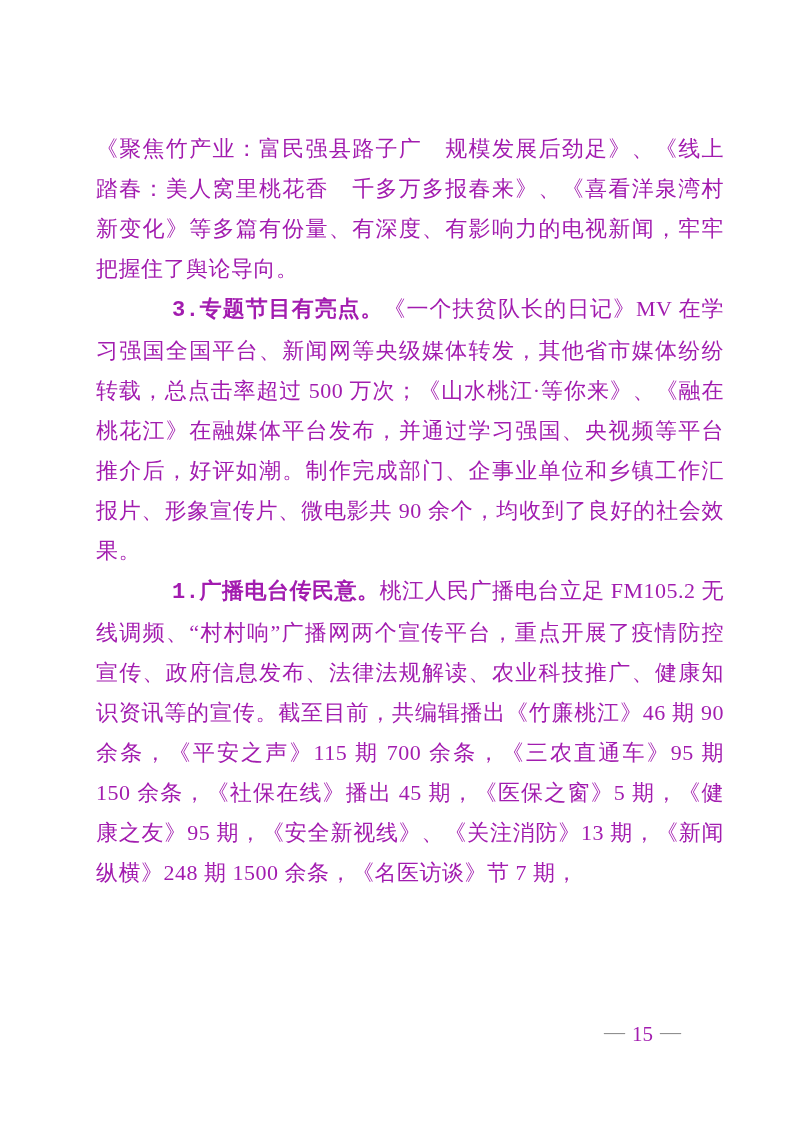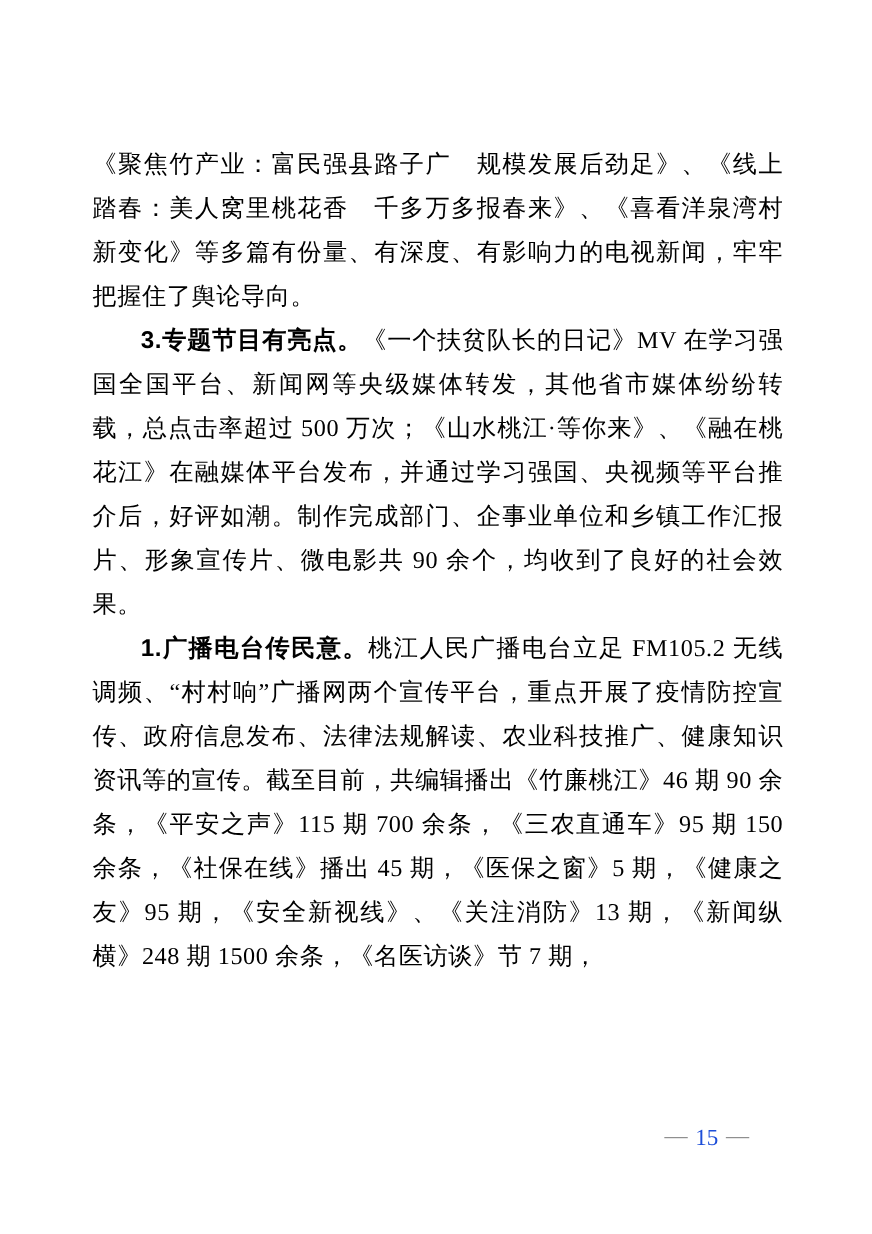--- a/index.html
+++ b/index.html
@@ -14,62 +14,63 @@
     overflow: hidden;
     font-family: "Liberation Serif", "DejaVu Serif", serif;
   }
   .page {
     position: absolute;
     inset: 0;
     background: #ffffff;
   }
   .content {
     position: absolute;
-    left: 84px;
+    left: 96px;
     top: 129px;
     width: 628px;
-    color: #000000;
+    color: #a21caf;
     font-size: 22px;
     line-height: 40px;
     text-align: justify;
     text-justify: inter-character;
     letter-spacing: 0.5px;
   }
   .para {
     margin: 0;
     padding: 0;
   }
   .para.indent {
     text-indent: 2em;
   }
   .run {
     font-family: inherit;
   }
   .run.bold {
-    font-family: Liberation Sans, sans-serif;
+    font-family: Liberation Mono, monospace;
     font-weight: 700;
+    margin-left: 32px;
   }
   .page-number {
     position: absolute;
     top: 1020px;
     right: 112px;
     height: 28px;
     display: flex;
     align-items: center;
     gap: 7px;
     font-size: 21px;
     color: #2b2b2b;
   }
   .page-number .dash {
     color: #8a8a8a;
     position: relative;
     top: -2px;
   }
   .page-number .num {
-    color: #1d4ed8;
+    color: #a21caf;
   }
 </style>
 </head>
 <body>
 
 <div class="page">
 
   <main class="content" id="paragraphs">
       <p class="para"><span class="run">《聚焦竹产业：富民强县路子广　规模发展后劲足》、《线上踏春：美人窝里桃花香　千多万多报春来》、《喜看洋泉湾村新变化》等多篇有份量、有深度、有影响力的电视新闻，牢牢把握住了舆论导向。</span></p>
       <p class="para indent"><span class="run bold">3.专题节目有亮点。</span><span class="run">《一个扶贫队长的日记》MV 在学习强国全国平台、新闻网等央级媒体转发，其他省市媒体纷纷转载，总点击率超过 500 万次；《山水桃江·等你来》、《融在桃花江》在融媒体平台发布，并通过学习强国、央视频等平台推介后，好评如潮。制作完成部门、企事业单位和乡镇工作汇报片、形象宣传片、微电影共 90 余个，均收到了良好的社会效果。</span></p>

